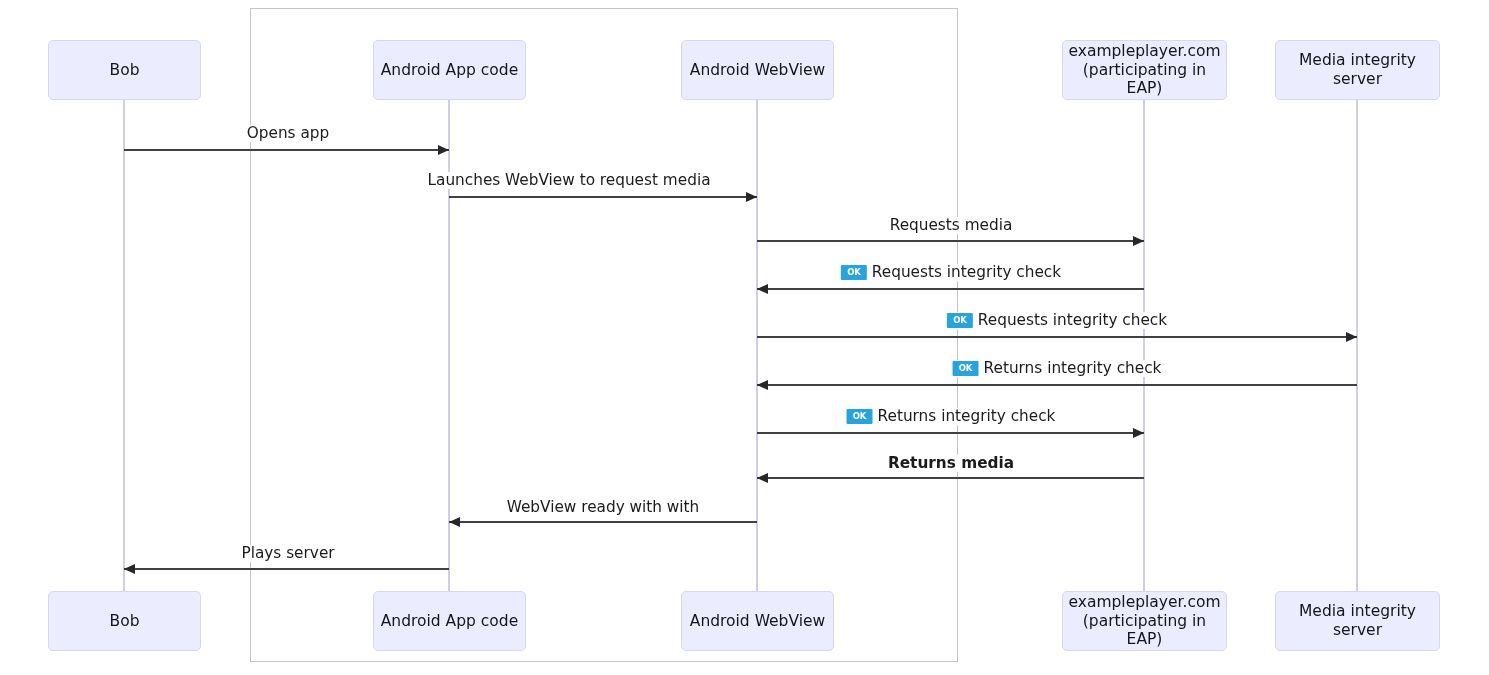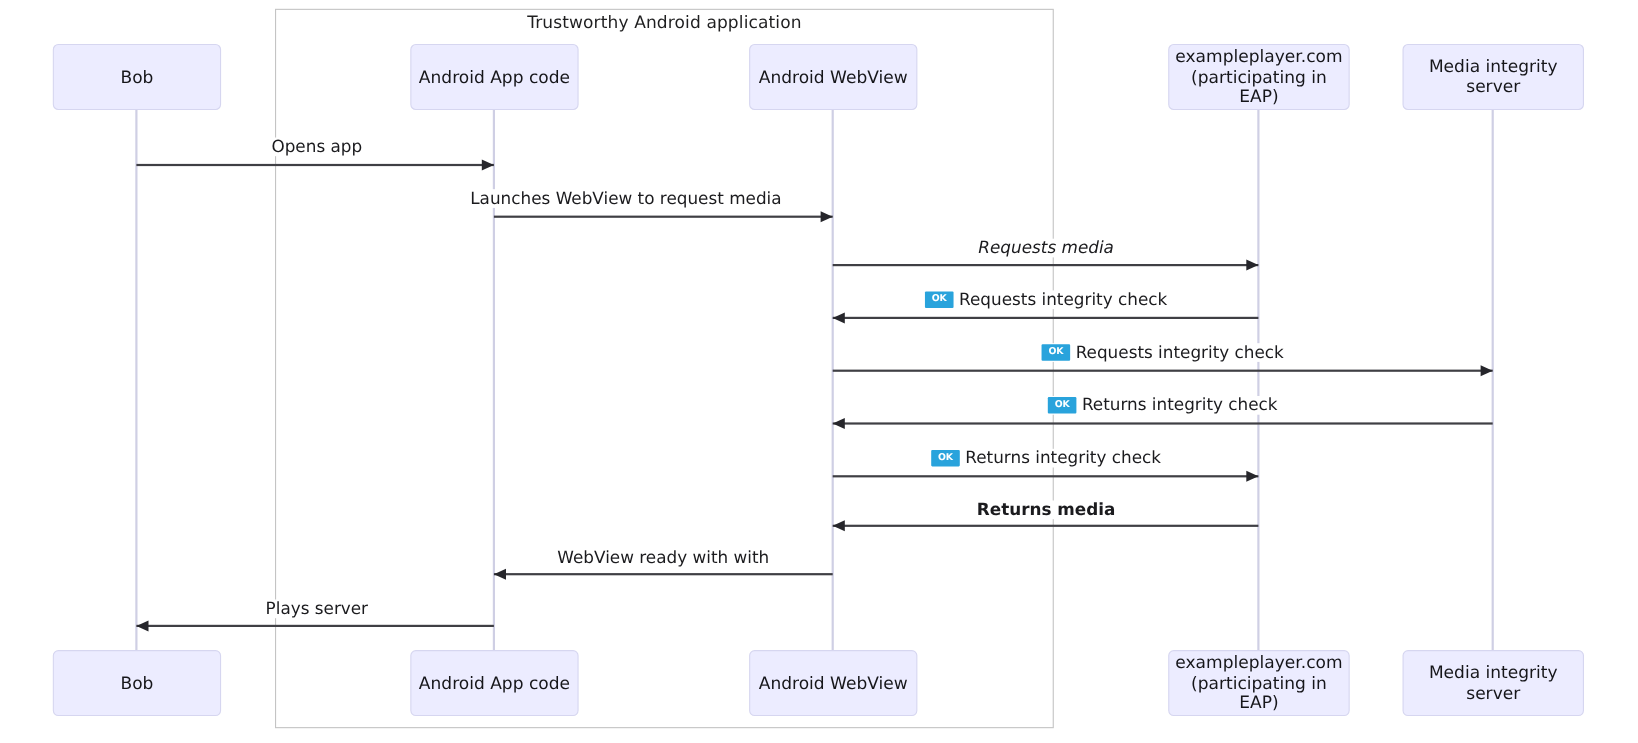--- a/index.html
+++ b/index.html
@@ -105,21 +105,20 @@
     position: relative;
     top: 0px;
   }
 </style>
 </head>
 <body>
 
 <div id="diagram">
 
   <div class="group-box" id="group-box" style="left: 250px; top: 8px; width: 708px; height: 654px;"></div>
-  <div class="group-title" id="group-title" style="left: 250px; top: 11px; width: 708px;">Trustworthy Android application</div>
 
   <div id="lifelines">
       <div class="lifeline" style="left: 123px; top: 100px; height: 491px;"></div>
       <div class="lifeline" style="left: 448px; top: 100px; height: 491px;"></div>
       <div class="lifeline" style="left: 756px; top: 100px; height: 491px;"></div>
       <div class="lifeline" style="left: 1143px; top: 100px; height: 491px;"></div>
       <div class="lifeline" style="left: 1356px; top: 100px; height: 491px;"></div>
     </div>
 
   <div id="actors-top">
@@ -137,21 +136,21 @@
       <div class="msg-label" style="left: 288px; top: 125px;">
         <span>Opens app</span>
       </div>
       <div class="msg-line" style="left: 449px; top: 196px; width: 308px;"></div>
       <div class="arrow-head right" style="top: 191.5px; left: 746px;"></div>
       <div class="msg-label" style="left: 569px; top: 172px;">
         <span>Launches WebView to request media</span>
       </div>
       <div class="msg-line" style="left: 757px; top: 240px; width: 387px;"></div>
       <div class="arrow-head right" style="top: 235.5px; left: 1133px;"></div>
-      <div class="msg-label" style="left: 951px; top: 217px; font-style: italic;">
+      <div class="msg-label" style="left: 951px; top: 217px;">
         <span>Requests media</span>
       </div>
       <div class="msg-line" style="left: 757px; top: 288px; width: 387px;"></div>
       <div class="arrow-head left" style="top: 283.5px; left: 757px;"></div>
       <div class="msg-label" style="left: 951px; top: 264px;">
         <span class="ok-badge">OK</span>
         <span>Requests integrity check</span>
       </div>
       <div class="msg-line" style="left: 757px; top: 336px; width: 600px;"></div>
       <div class="arrow-head right" style="top: 331.5px; left: 1346px;"></div>

